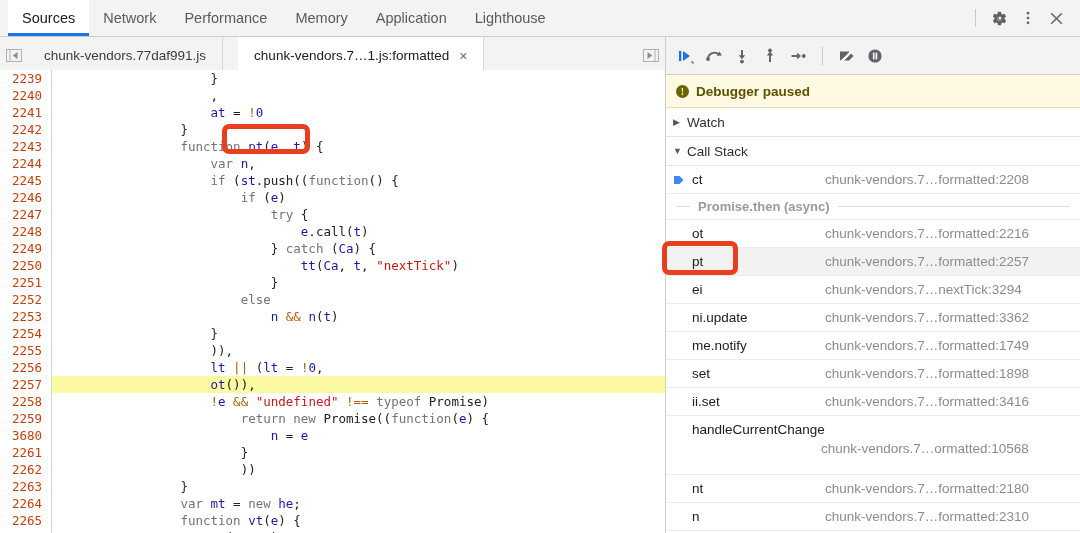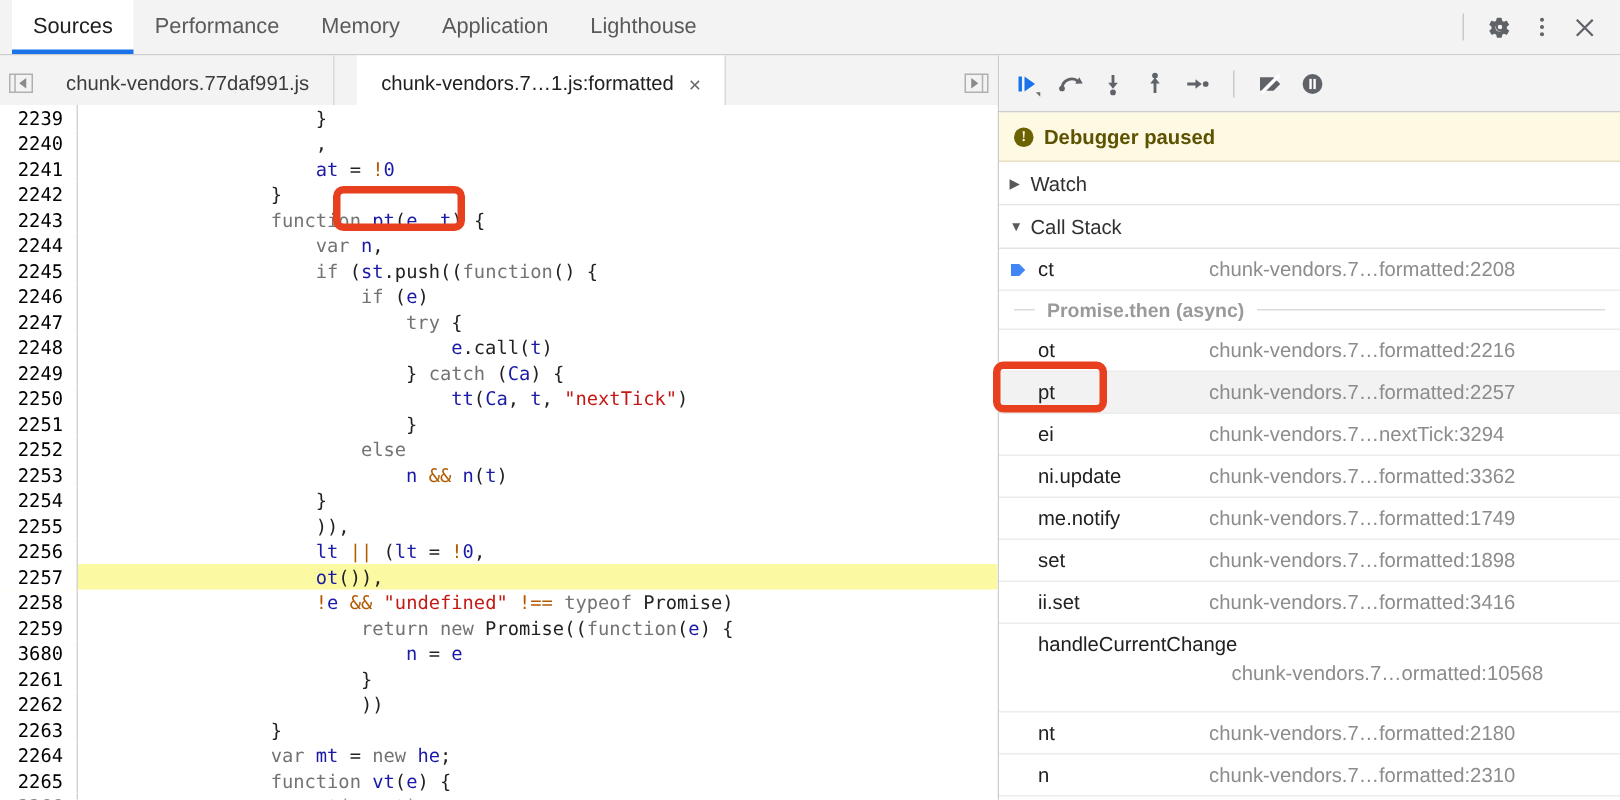--- a/index.html
+++ b/index.html
@@ -171,21 +171,21 @@
     white-space: pre;
   }
   .code-line.exec {
     background: #fbf9a2;
   }
   .ln {
     width: 52px;
     min-width: 52px;
     text-align: right;
     padding-right: 9px;
-    color: #000000;
+    color: #c2410c;
     background: #fff;
     border-right: 1px solid #d4d4d4;
     box-sizing: border-box;
     user-select: none;
   }
   .code-line.exec .ln {
     background: #fff;
   }
   .src {
     padding-left: 8px;
@@ -276,21 +276,21 @@
     display: flex;
     align-items: center;
     justify-content: center;
   }
   .stack-fn {
     color: #202020;
     white-space: nowrap;
   }
   .stack-url {
     position: absolute;
-    left: 140px;
+    left: 159px;
     color: #8c8c8c;
     white-space: nowrap;
   }
   .stack-row.wrapped {
     display: block;
     padding-top: 4px;
     padding-bottom: 16px;
     min-height: 0;
   }
   .stack-row.wrapped .stack-fn {
@@ -337,20 +337,23 @@
 </style>
 </head>
 <body>
 
 <div id="app">
 
   <div class="panel-bar">
     <div class="panel-tabs" id="panel-tabs">
         <div class="panel-tab active">
           <span>Sources</span>
+        </div>
+        <div class="panel-tab">
+          <span>Network</span>
         </div>
         <div class="panel-tab">
           <span>Performance</span>
         </div>
         <div class="panel-tab">
           <span>Memory</span>
         </div>
         <div class="panel-tab">
           <span>Application</span>
         </div>

